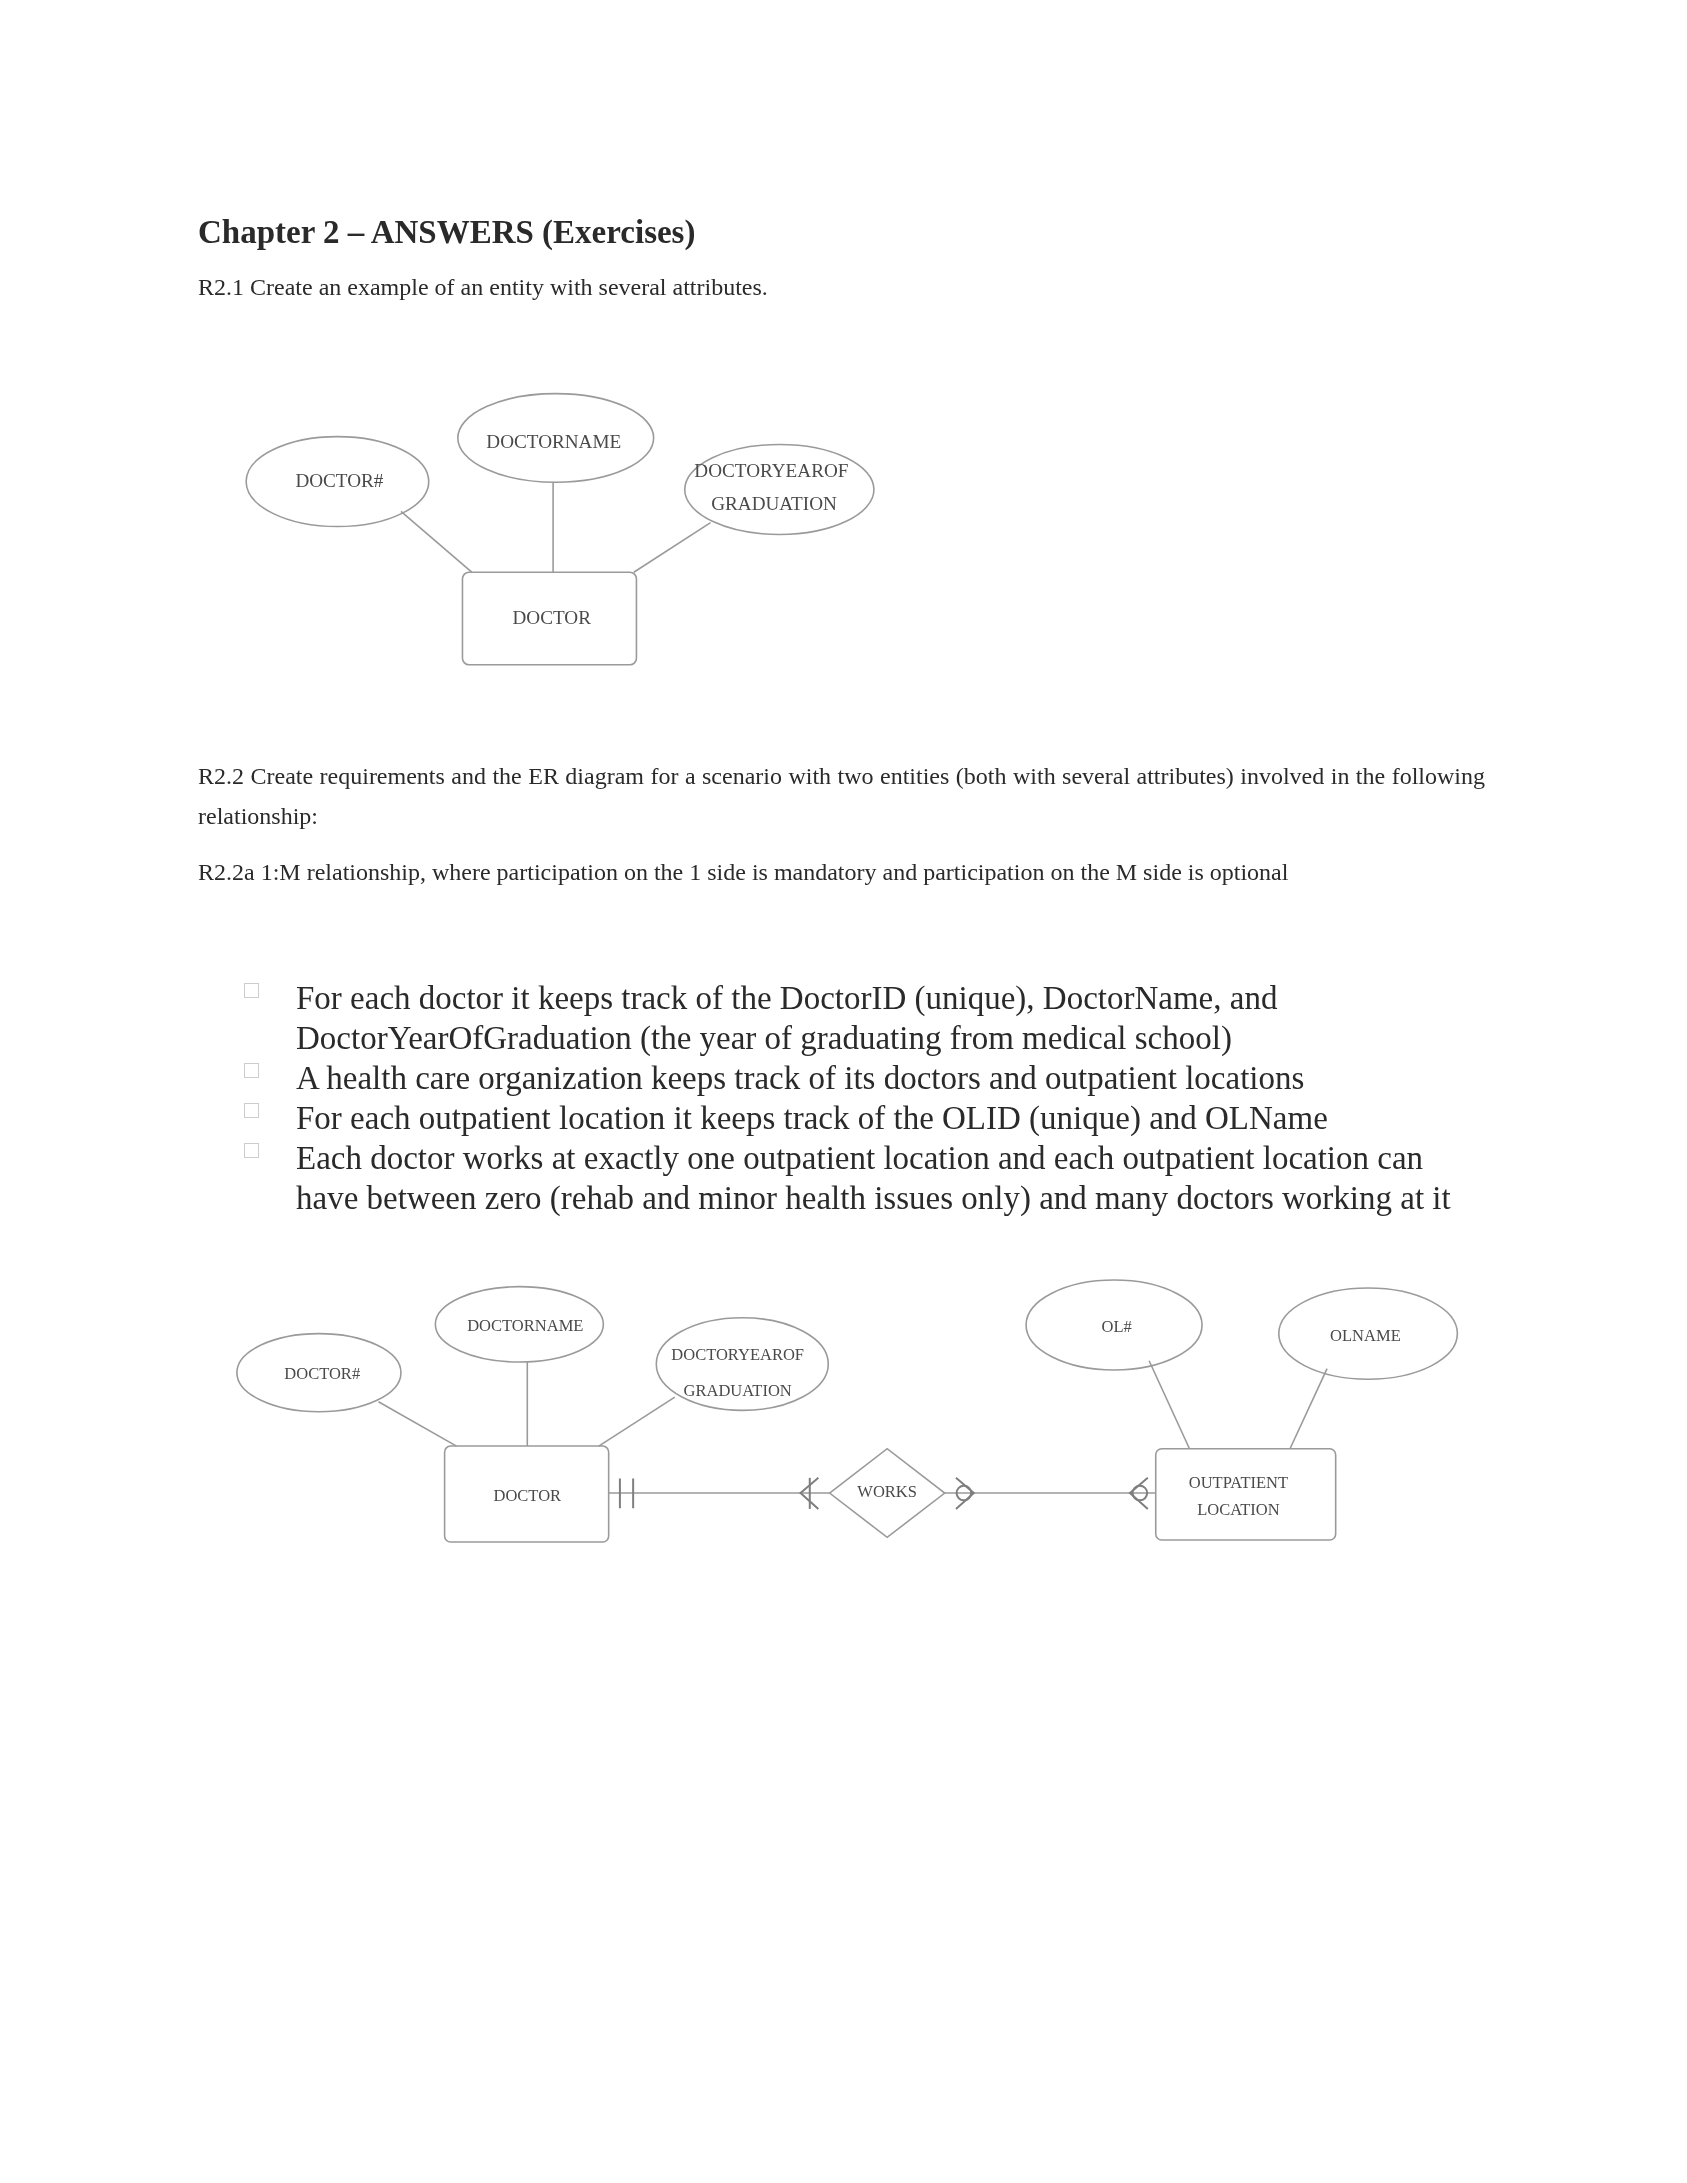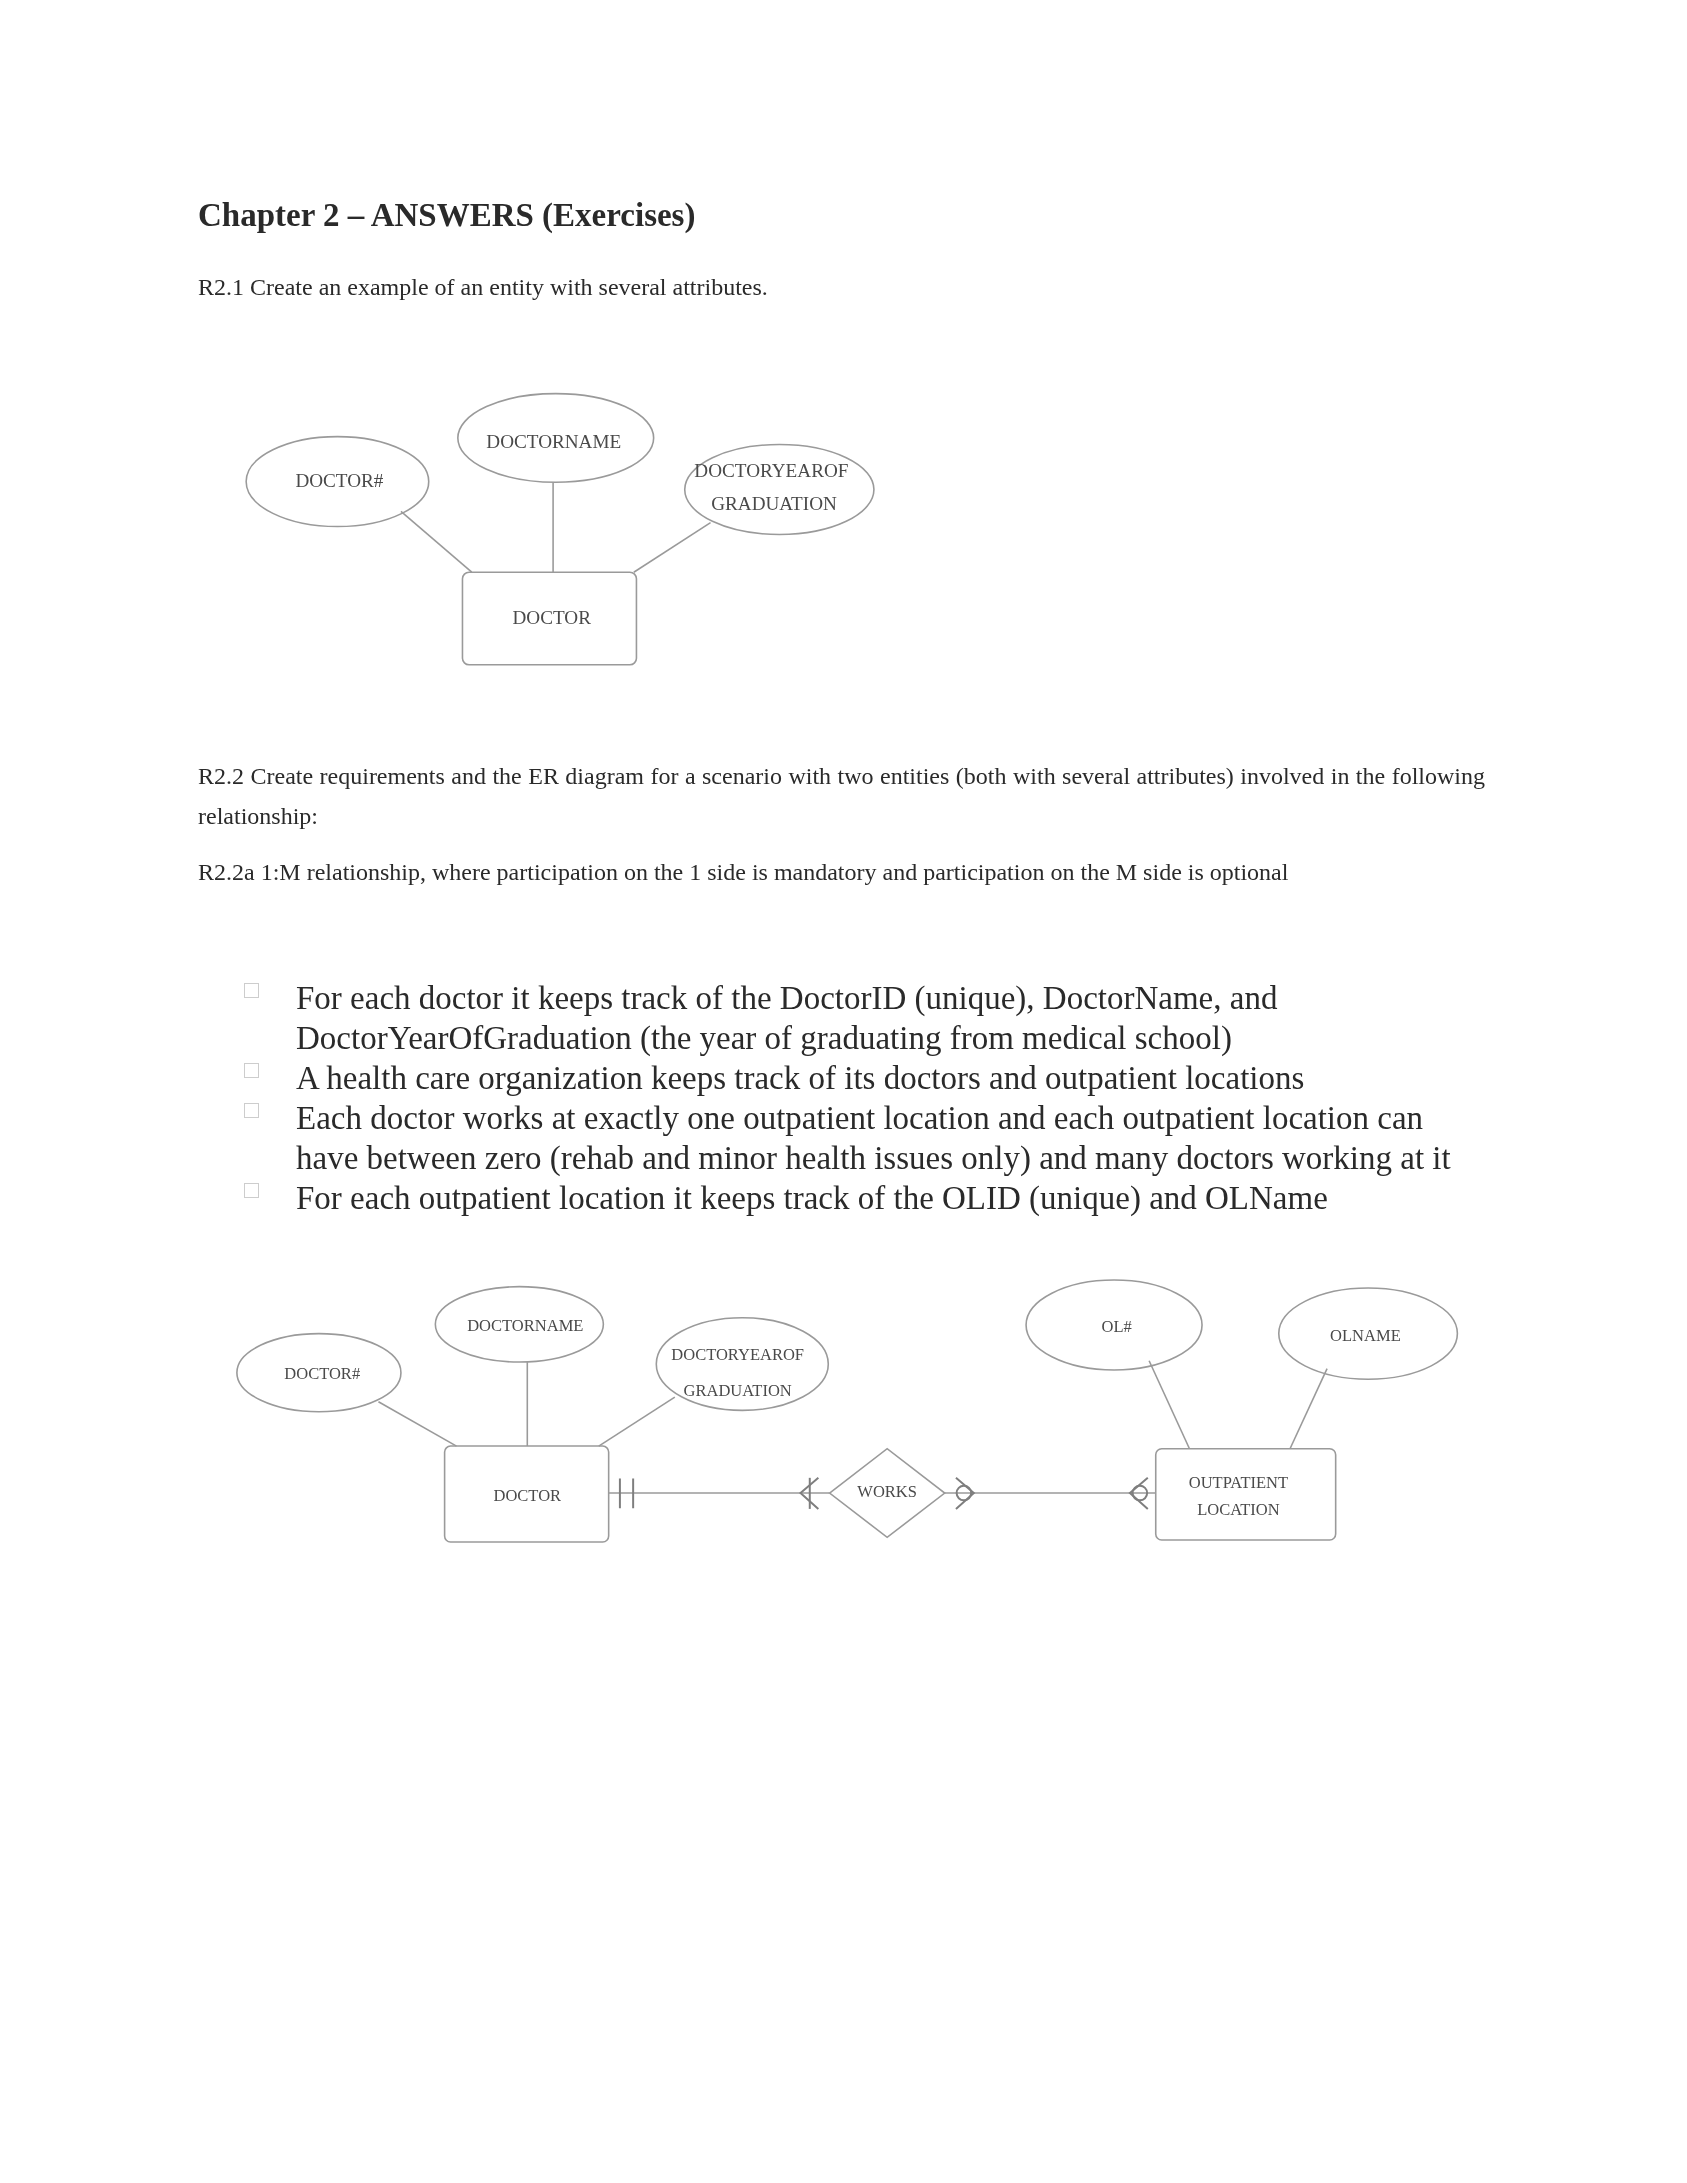--- a/index.html
+++ b/index.html
@@ -24,21 +24,21 @@
   #er2 text{font-size:25px;}
   .dg .sh{fill:none;stroke:#9a9a9a;stroke-width:2.4;}
   .dg .ln{fill:none;stroke:#9a9a9a;stroke-width:2.4;}
   .dg .mk{fill:none;stroke:#7e7e7e;stroke-width:3;}
 </style>
 </head>
 <body>
 
 <div class="page">
 
-  <div class="tx h1" style="left:198px;top:195px;">Chapter 2 – ANSWERS (Exercises)</div>
+  <div class="tx h1" style="left:198px;top:212px;">Chapter 2 – ANSWERS (Exercises)</div>
 
   <div class="tx p nojust" style="left:198px;top:267px;width:1290px;">R2.1 Create an example of an entity with several attributes.</div>
 
   <svg class="dg" style="left:0px;top:0px;width:1687px;height:2183px;" viewBox="0 0 2550 3300">
 
     <line class="ln" x1="606" y1="773" x2="713" y2="865"></line>
     <line class="ln" x1="836" y1="729" x2="836" y2="865"></line>
     <line class="ln" x1="1074" y1="790" x2="958" y2="865"></line>
 
     <ellipse class="sh" cx="510" cy="728" rx="138" ry="68"></ellipse>
@@ -54,22 +54,22 @@
     <text x="834" y="937">DOCTOR</text>
   </svg>
 
   <div class="tx p" style="left:198px;top:756px;width:1287px;">R2.2 Create requirements and the ER diagram for a scenario with two entities (both with several attributes) involved in the following relationship:</div>
 
   <div class="tx p" style="left:198px;top:852px;width:1287px;">R2.2a 1:M relationship, where participation on the 1 side is mandatory and participation on the M side is optional</div>
 
   <ul class="req" style="left:198px;top:978px;width:1287px;">
       <li><span class="mk"></span><span>For each doctor it keeps track of the DoctorID (unique), DoctorName, and DoctorYearOfGraduation (the year of graduating from medical school)</span></li>
       <li><span class="mk"></span><span>A health care organization keeps track of its doctors and outpatient locations</span></li>
+      <li><span class="mk"></span><span>For each outpatient location it keeps track of the OLID (unique) and OLName</span></li>
       <li><span class="mk"></span><span>Each doctor works at exactly one outpatient location and each outpatient location can have between zero (rehab and minor health issues only) and many doctors working at it</span></li>
-      <li><span class="mk"></span><span>For each outpatient location it keeps track of the OLID (unique) and OLName</span></li>
     </ul>
 
   <svg class="dg" id="er2" style="left:0px;top:0px;width:1687px;height:2183px;" viewBox="0 0 2550 3300">
 
     <line class="ln" x1="572" y1="2119" x2="690" y2="2186"></line>
     <line class="ln" x1="797" y1="2059" x2="797" y2="2186"></line>
     <line class="ln" x1="1020" y1="2112" x2="905" y2="2186"></line>
 
     <line class="ln" x1="1737" y1="2057" x2="1798" y2="2190"></line>
     <line class="ln" x1="2006" y1="2069" x2="1950" y2="2190"></line>

